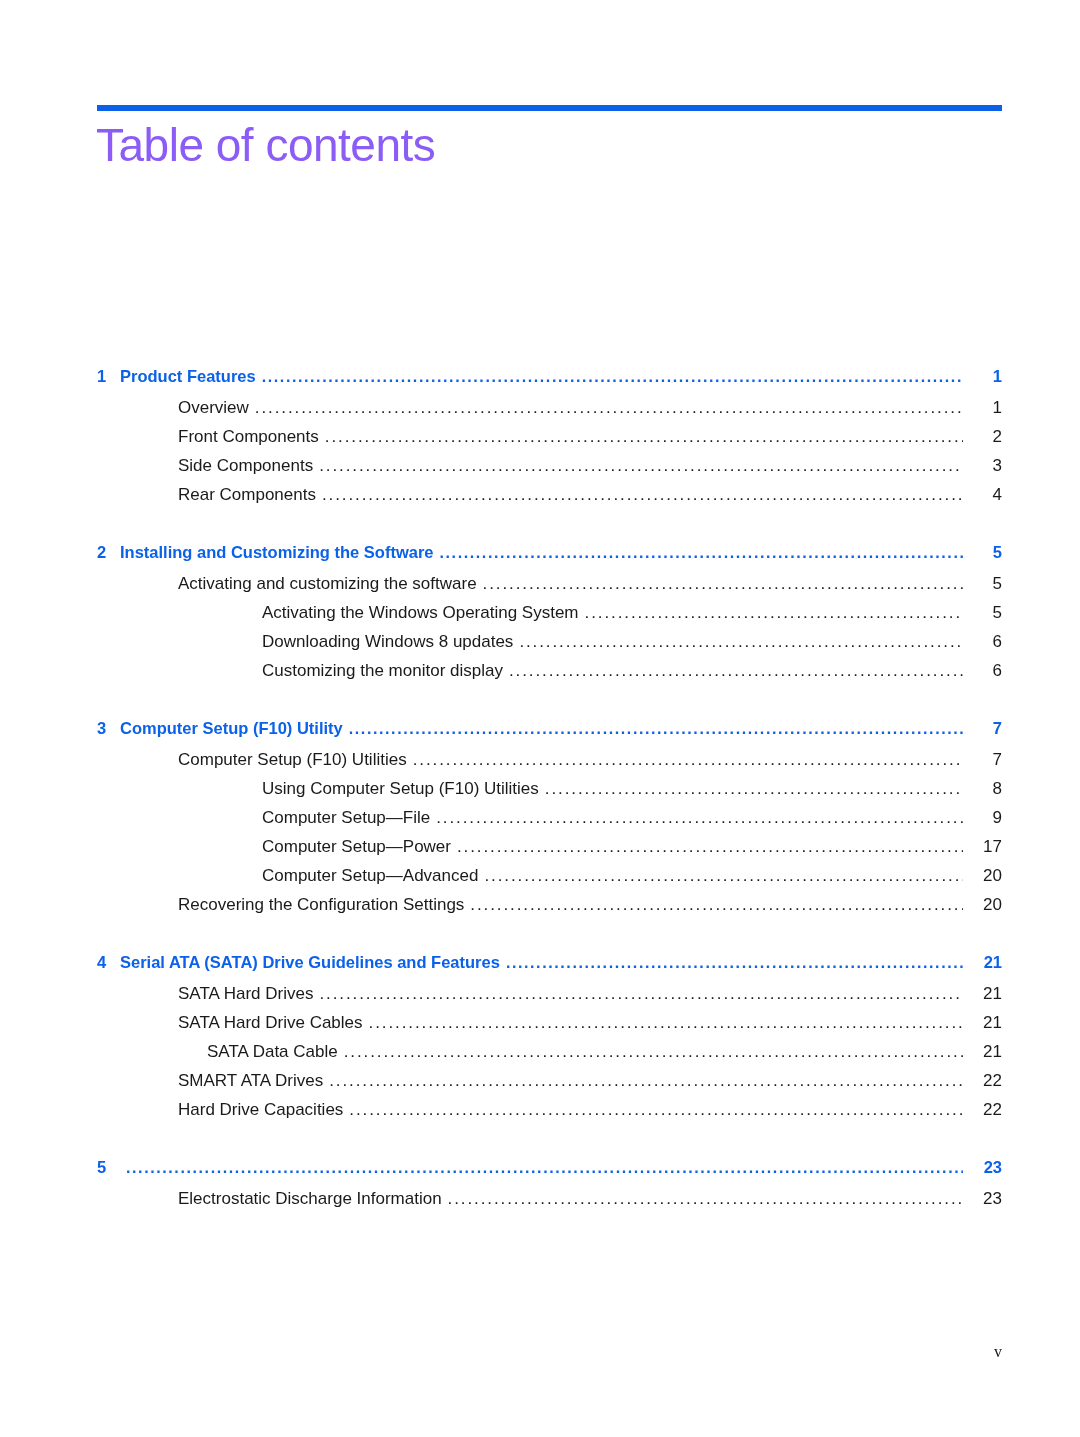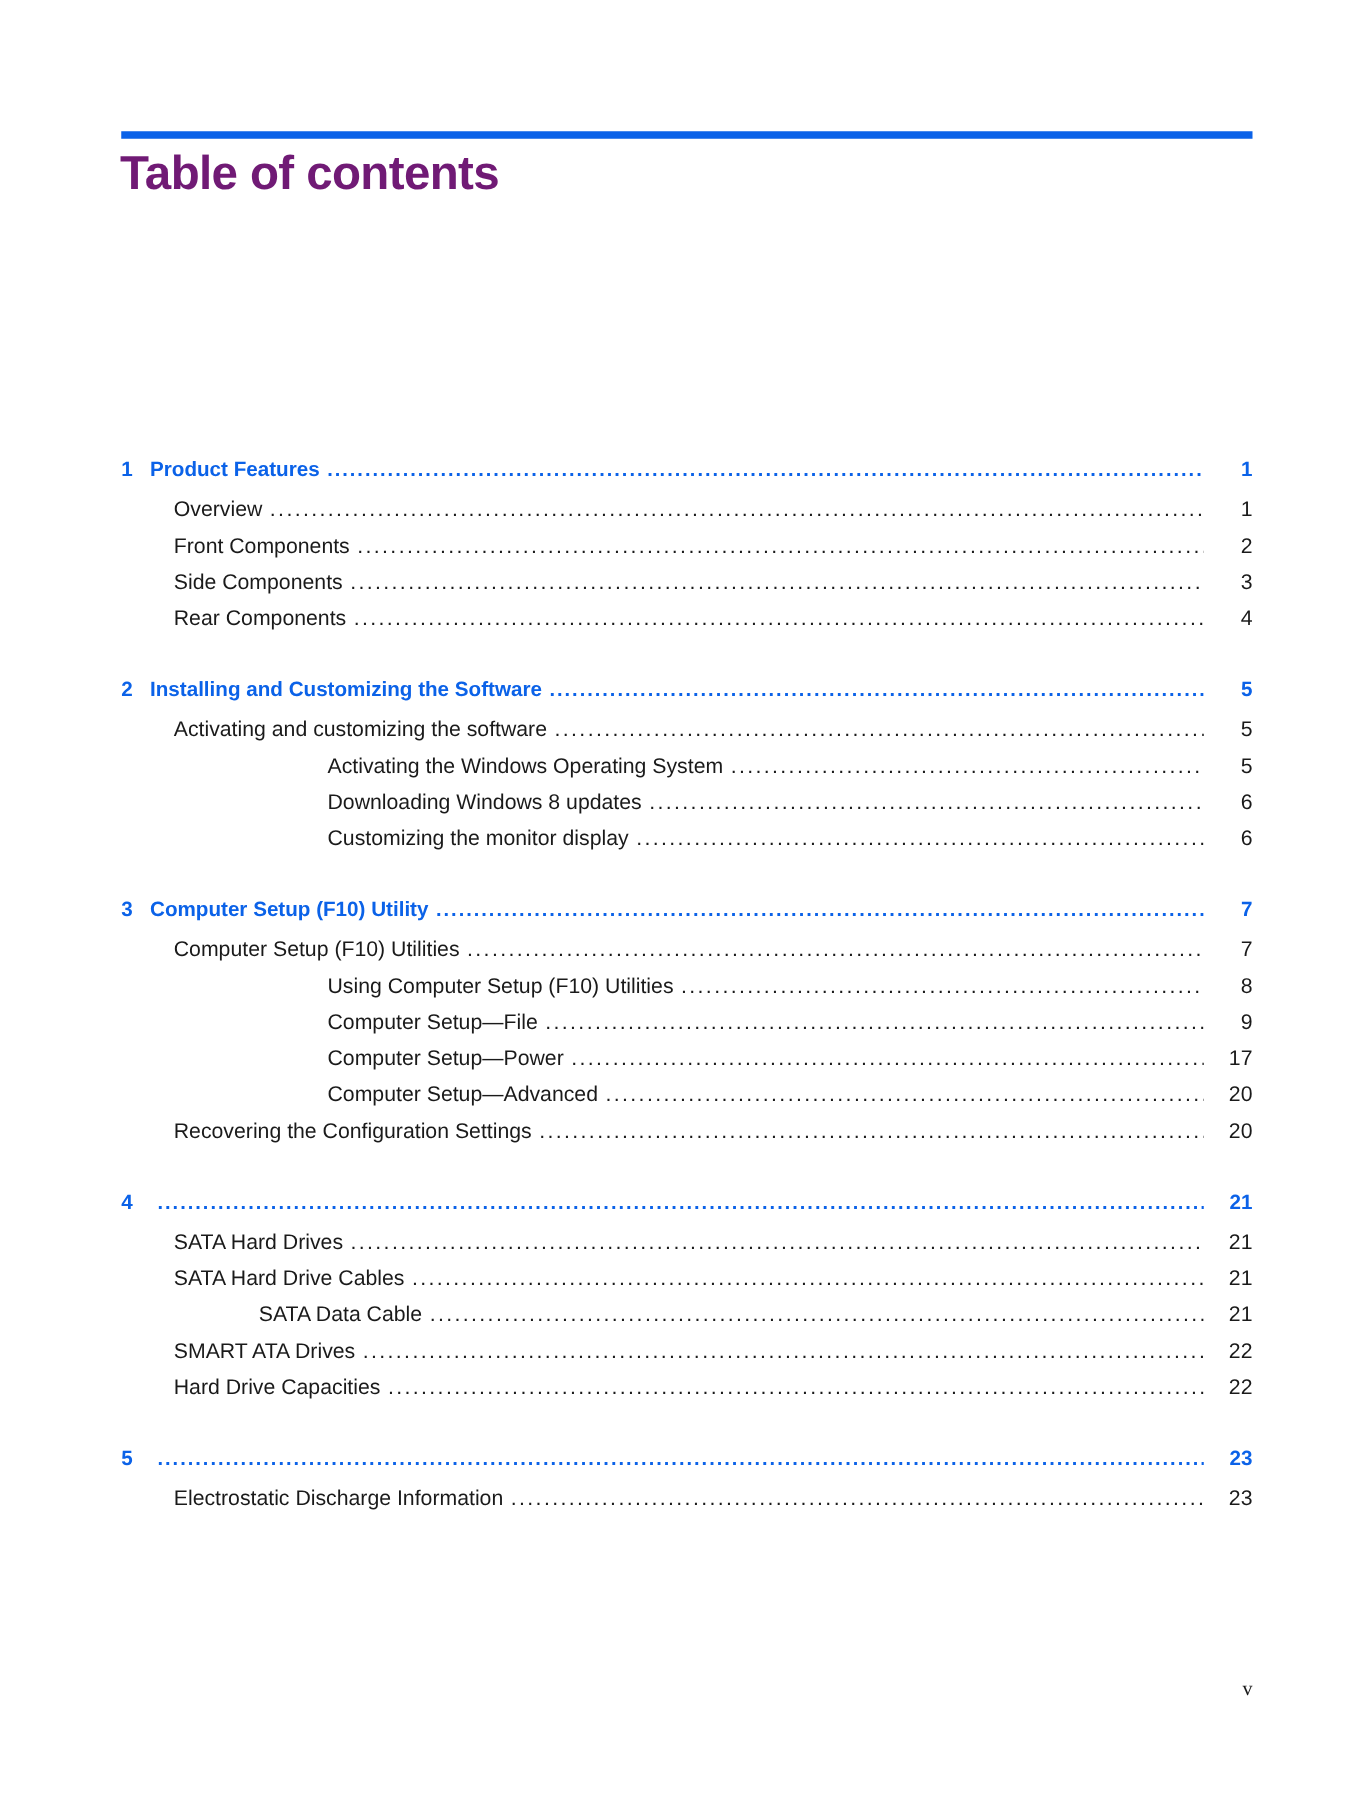--- a/index.html
+++ b/index.html
@@ -23,23 +23,23 @@
     left: 97px;
     top: 105px;
     width: 905px;
     height: 6px;
     background: #0b62e8;
   }
   .doc-title {
     position: absolute;
     left: 96px;
     top: 118px;
-    font-size: 38px;
-    font-weight: bold;
-    color: #701a75;
+    font-size: 46px;
+    font-weight: normal;
+    color: #8b5cf6;
     letter-spacing: -0.5px;
     white-space: nowrap;
   }
 
   
   .toc {
     position: absolute;
     left: 0;
     top: 367px;
     width: 1080px;
@@ -73,21 +73,21 @@
     flex: 0 0 23px;
     text-align: left;
     white-space: nowrap;
   }
 
   .entry-label {
     white-space: nowrap;
     flex: 0 0 auto;
   }
 
-  .lvl1 { margin-left: 42px; }
+  .lvl1 { margin-left: 81px; }
   .lvl2 { margin-left: 165px; text-align: right; }
   .lvl3 { margin-left: 110px; }
 
   .leader {
     flex: 1 1 auto;
     overflow: hidden;
     white-space: nowrap;
     margin: 0 5px 0 6px;
     position: relative;
     font-size: 17px;
@@ -212,20 +212,21 @@
         <span class="leader"></span>
         <span class="page-num">20</span>
       </div>
       <div class="toc-row entry">
         <span class="entry-label lvl1">Recovering the Configuration Settings</span>
         <span class="leader"></span>
         <span class="page-num">20</span>
       </div>
       <div class="toc-row chapter">
         <span class="chap-num">4</span>
+        <span class="entry-label">Serial ATA (SATA) Drive Guidelines and Features</span>
         <span class="leader"></span>
         <span class="page-num">21</span>
       </div>
       <div class="toc-row entry">
         <span class="entry-label lvl1">SATA Hard Drives</span>
         <span class="leader"></span>
         <span class="page-num">21</span>
       </div>
       <div class="toc-row entry">
         <span class="entry-label lvl1">SATA Hard Drive Cables</span>

